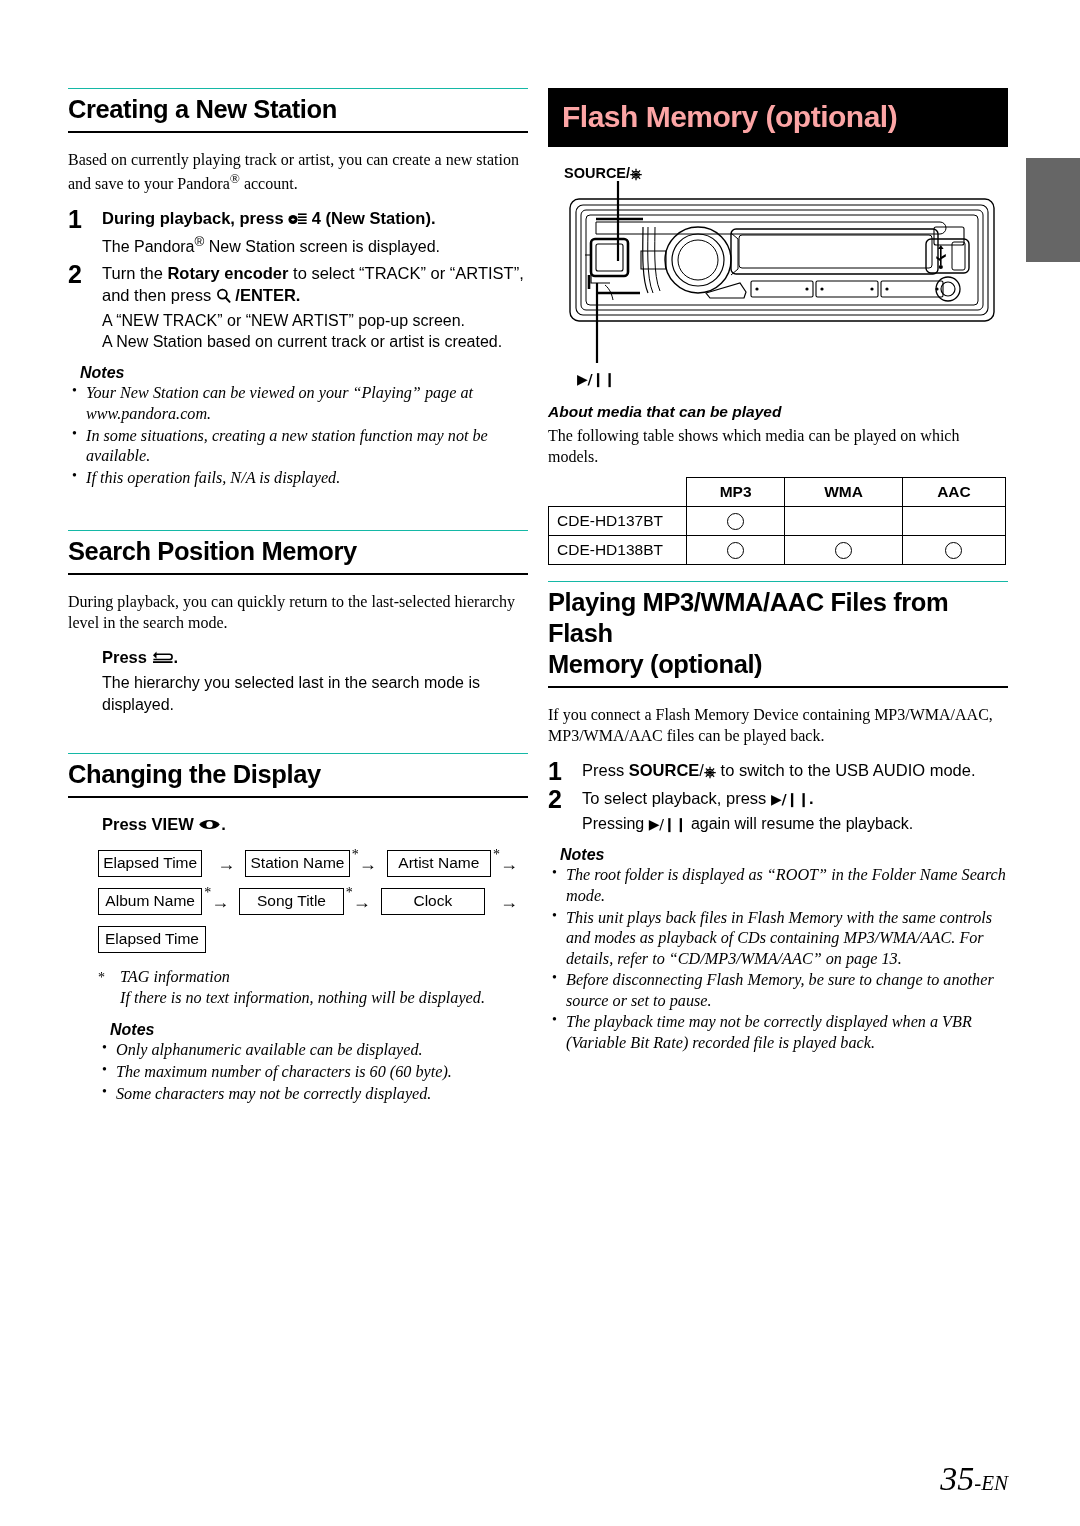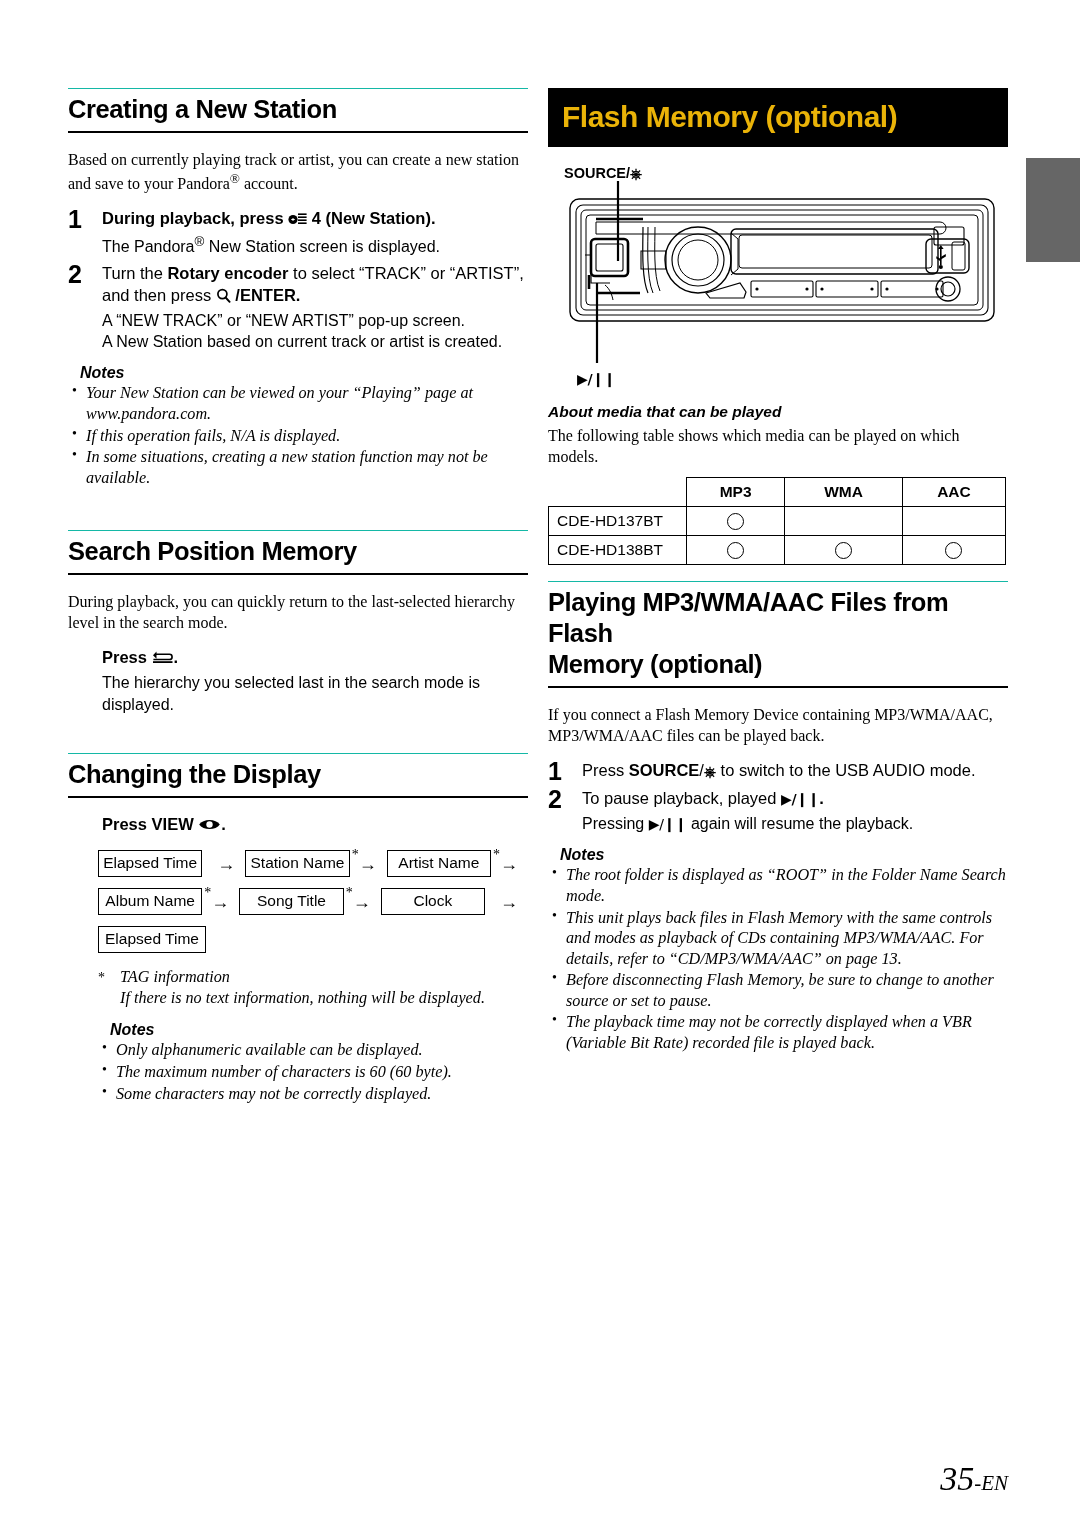--- a/index.html
+++ b/index.html
@@ -52,21 +52,21 @@
     padding: 5px 0 6px 0;
     margin: 0 0 16px 0;
   }
   .sec-head.two-line { line-height: 1.22; }
 
   .banner-head {
     font-family: "Liberation Sans", sans-serif;
     font-weight: bold;
     font-size: 30px;
     letter-spacing: -0.5px;
-    color: #eab308;
+    color: #fca5a5;
     background: #000000;
     padding: 12px 14px 13px 14px;
     margin: 0 0 18px 0;
   }
 
   
   .body-text {
     font-family: "Liberation Serif", serif;
     font-size: 16px;
     line-height: 1.33;
@@ -327,22 +327,22 @@
       </p>
       <p class="step-body">
         <span>A “NEW TRACK” or “NEW ARTIST” pop-up screen.</span><br>
         <span>A New Station based on current track or artist is created.</span>
       </p>
     </div>
 
     <div class="notes-title">Notes</div>
     <ul class="note-list">
       <li>Your New Station can be viewed on your “Playing” page at www.pandora.com.</li>
+      <li>In some situations, creating a new station function may not be available.</li>
       <li>If this operation fails, N/A is displayed.</li>
-      <li>In some situations, creating a new station function may not be available.</li>
     </ul>
 
     <h2 class="sec-head" style="margin-top:42px;">Search Position Memory</h2>
 
     <p class="body-text">
       <span>During playback, you can quickly return to the last-selected hierarchy</span><br>
       <span>level in the search mode.</span>
     </p>
 
     <div class="plain-step">
@@ -535,21 +535,21 @@
     <div class="step">
       <span class="step-num">1</span>
       <p class="step-title">
         <span style="font-weight:normal">Press </span><span>SOURCE</span><span style="font-weight:normal">/</span><span class="pwr">⎈</span><span style="font-weight:normal"> to switch to the USB AUDIO mode.</span>
       </p>
     </div>
 
     <div class="step">
       <span class="step-num">2</span>
       <p class="step-title">
-        <span style="font-weight:normal">To pause playback, played </span><span class="playpause">▶/❙❙</span><span>.</span>
+        <span style="font-weight:normal">To select playback, press </span><span class="playpause">▶/❙❙</span><span>.</span>
       </p>
       <p class="step-body">
         <span>Pressing </span><span class="playpause">▶/❙❙</span><span> again will resume the playback.</span>
       </p>
     </div>
 
     <div class="notes-title">Notes</div>
     <ul class="note-list">
       <li>The root folder is displayed as “ROOT” in the Folder Name Search mode.</li>
       <li>This unit plays back files in Flash Memory with the same controls and modes as playback of CDs containing MP3/WMA/AAC. For details, refer to “CD/MP3/WMA/AAC” on page 13.</li>

